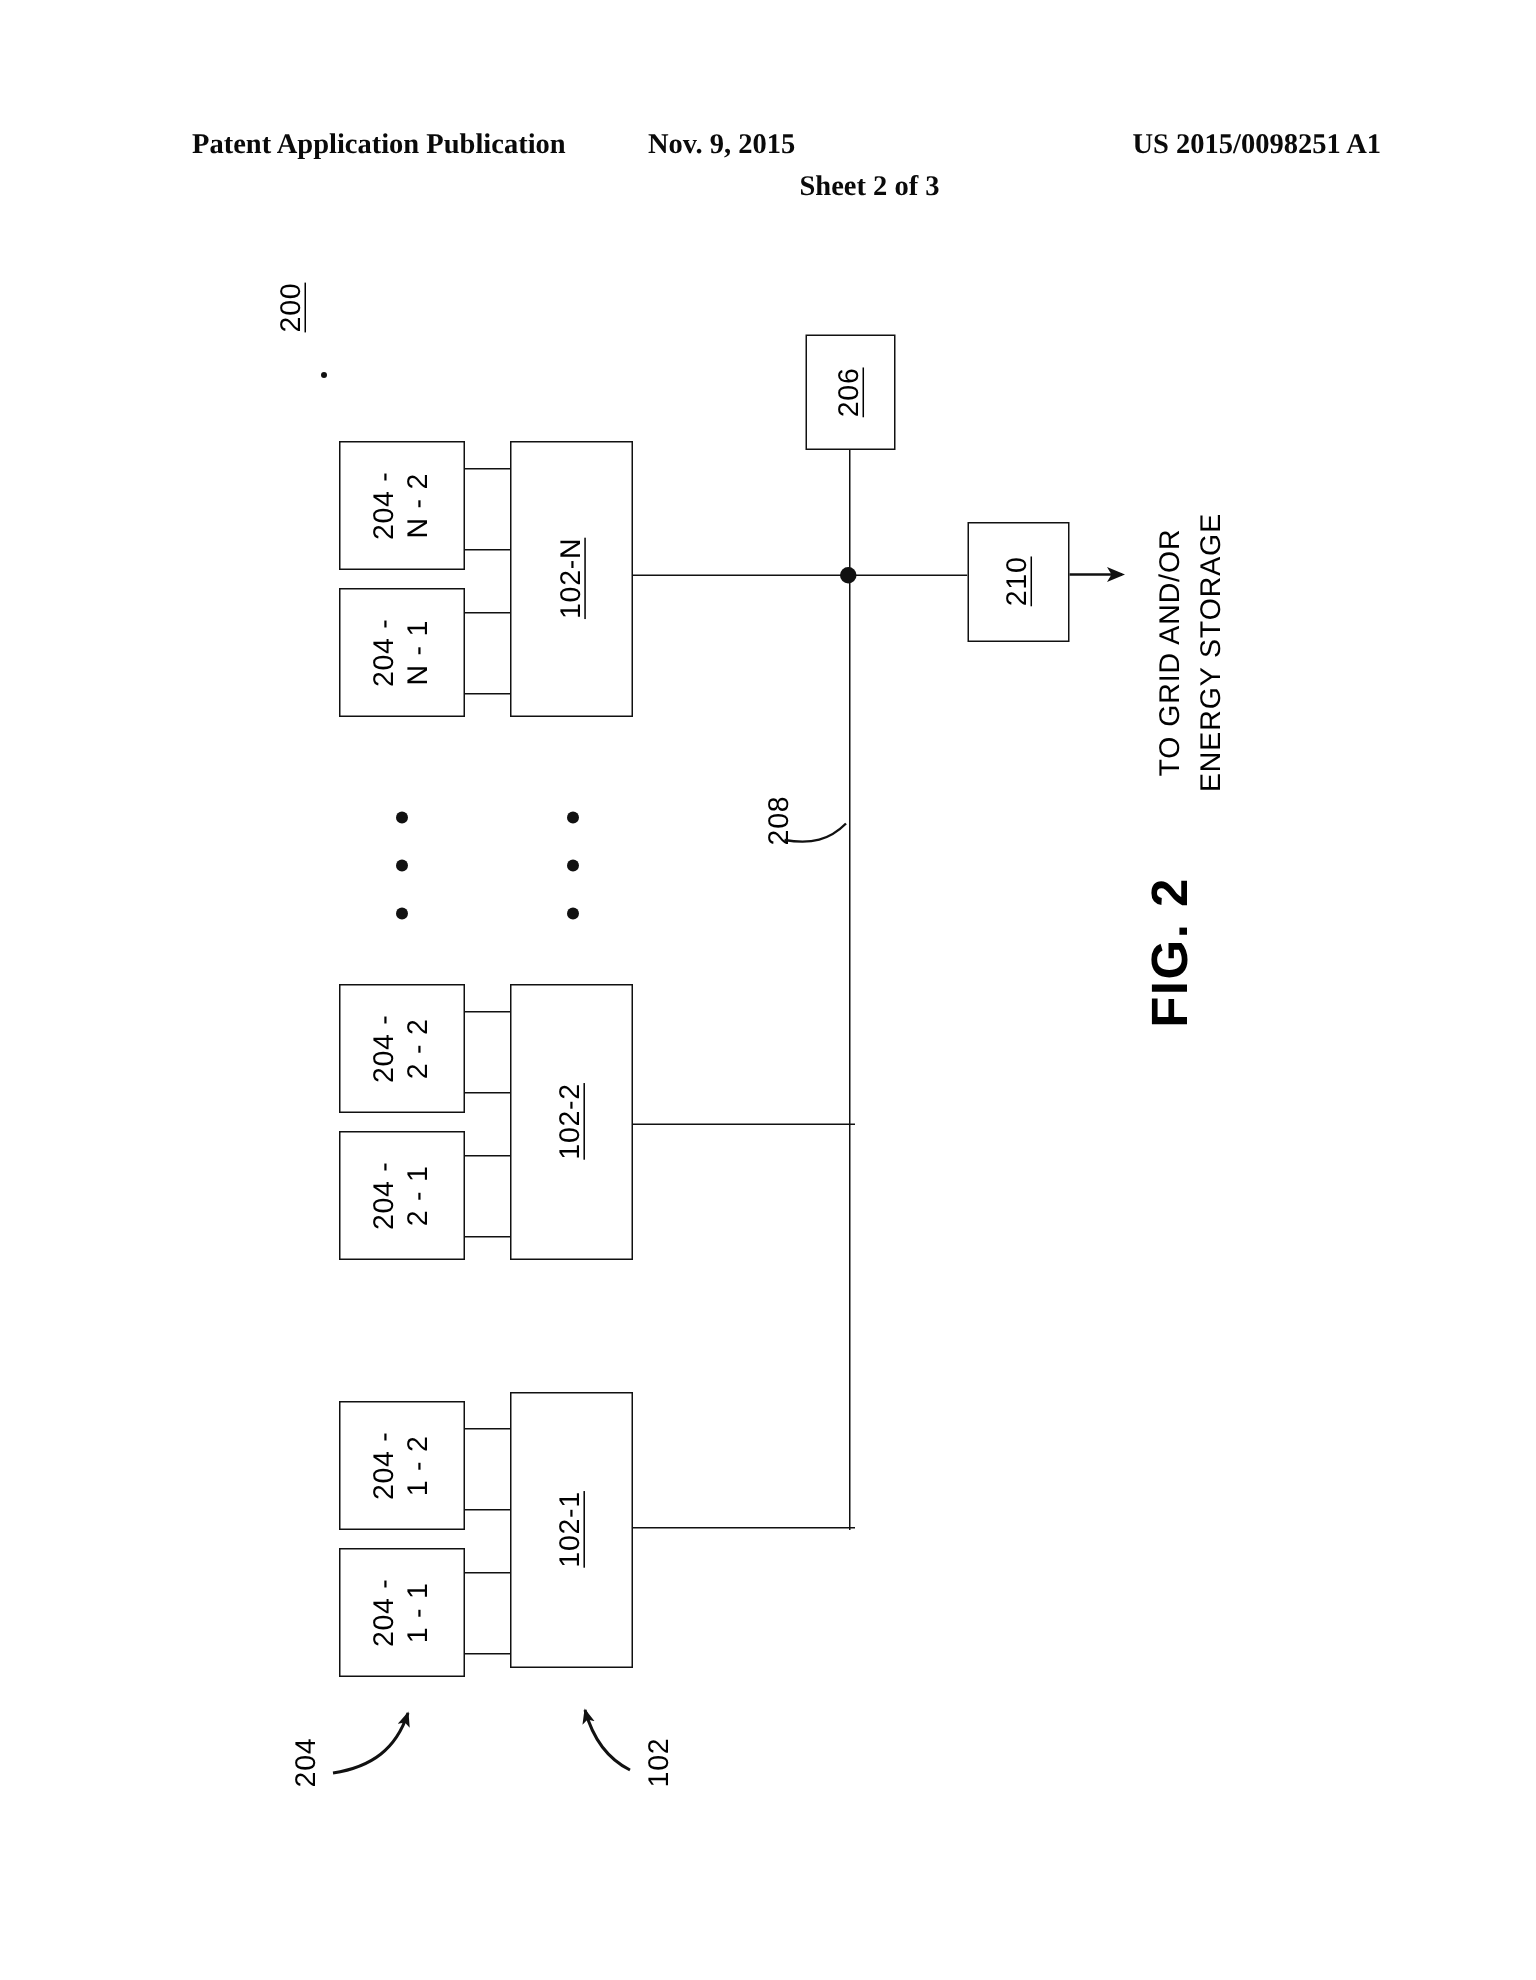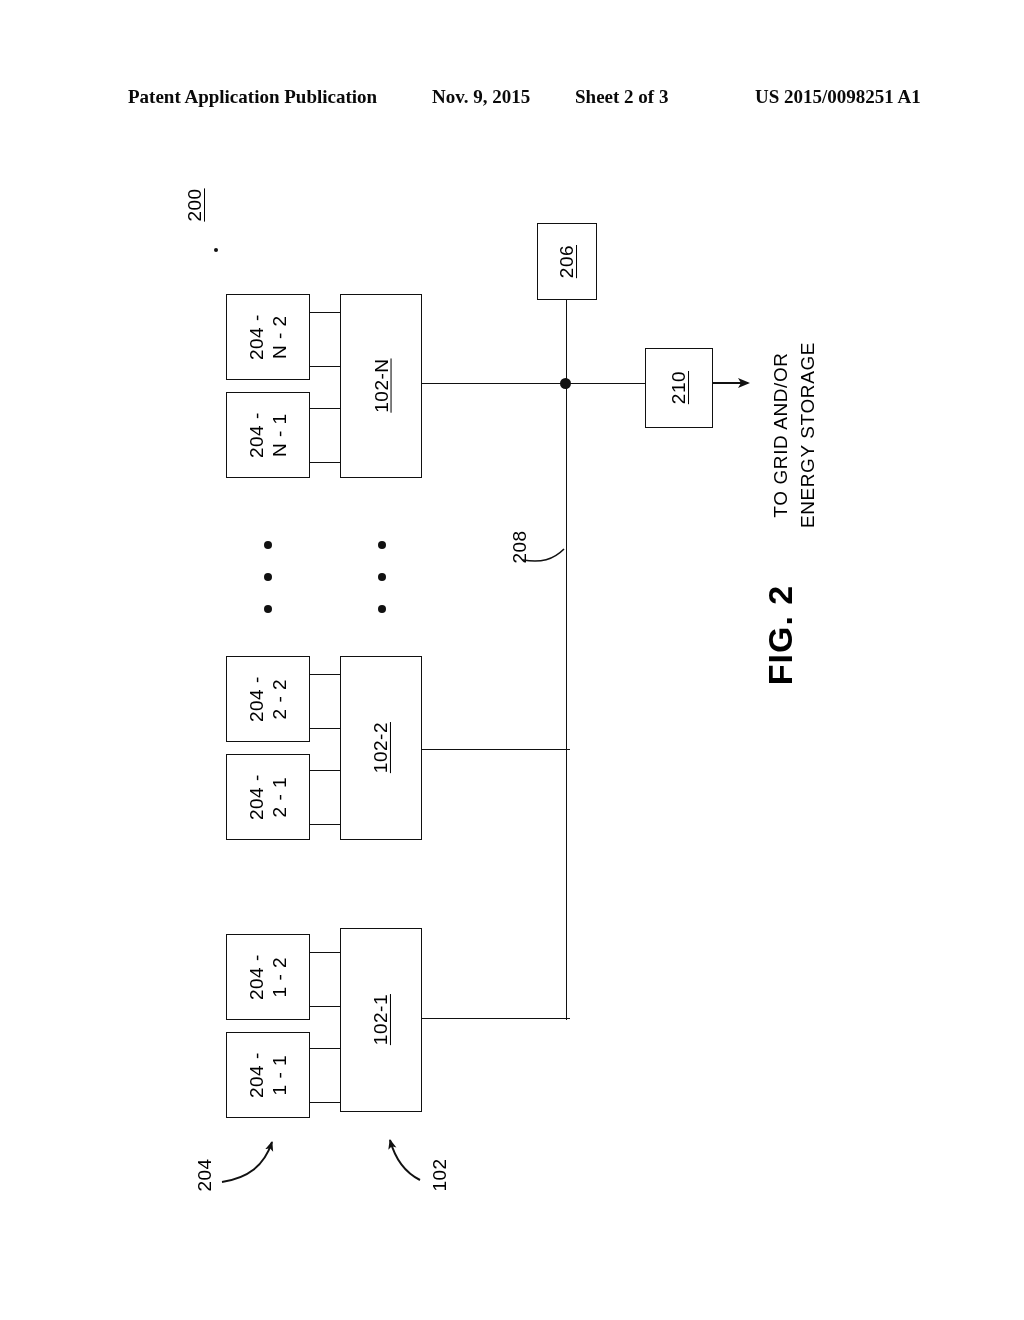--- a/index.html
+++ b/index.html
@@ -12,21 +12,21 @@
   .hdr{
     position:absolute;top:86px;left:0;width:884px;height:30px;
     font-family:Liberation Serif, serif;
     font-weight:bold;font-size:19px;color:#0a0a0a;
     white-space:nowrap;
     padding-left:16px;
   }
   .hdr span{position:absolute;top:0;}
   .hdr .h-pub{left:128px;}
   .hdr .h-date{left:432px;}
-  .hdr .h-sheet{left:575px;}
+  .hdr .h-sheet{left:533px;margin-top:28px;}
   .hdr .h-num{left:707px;margin-left:48px;}
 
   
   .fig{position:absolute;left:0;top:0;width:1024px;height:1320px;}
 
   
   .rot{
     position:absolute;
     transform:rotate(-90deg);
     transform-origin:50% 50%;

